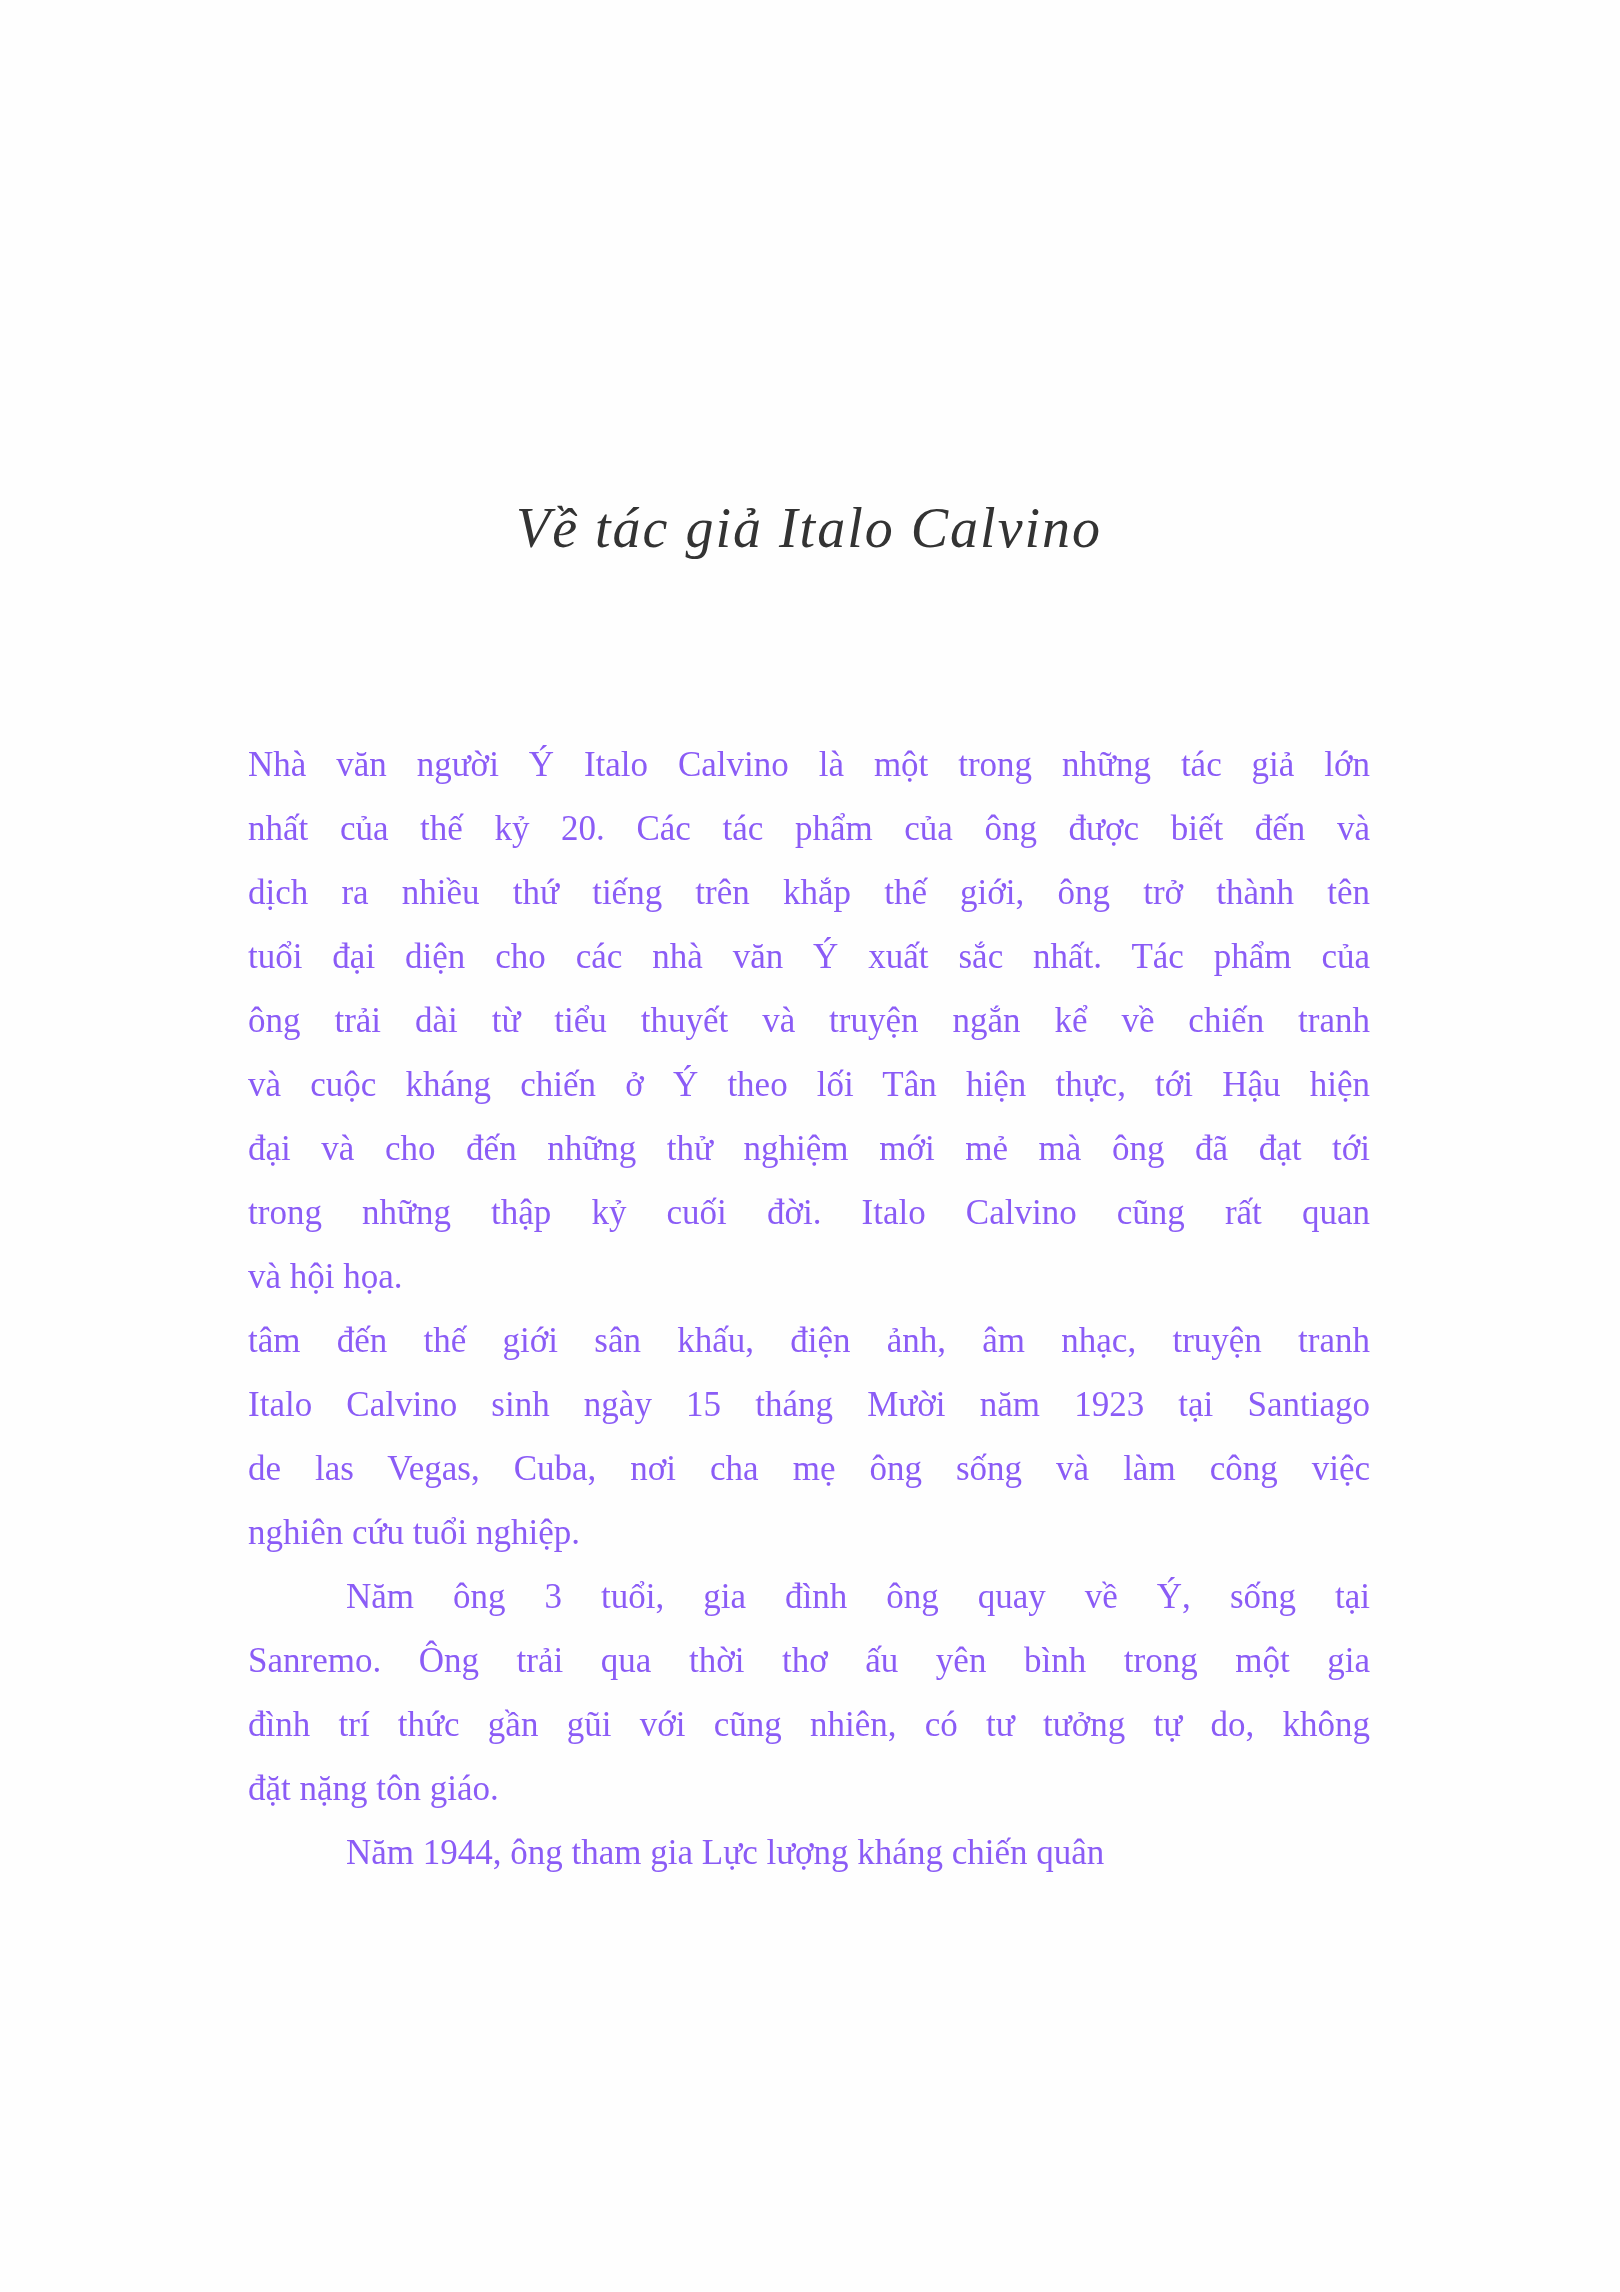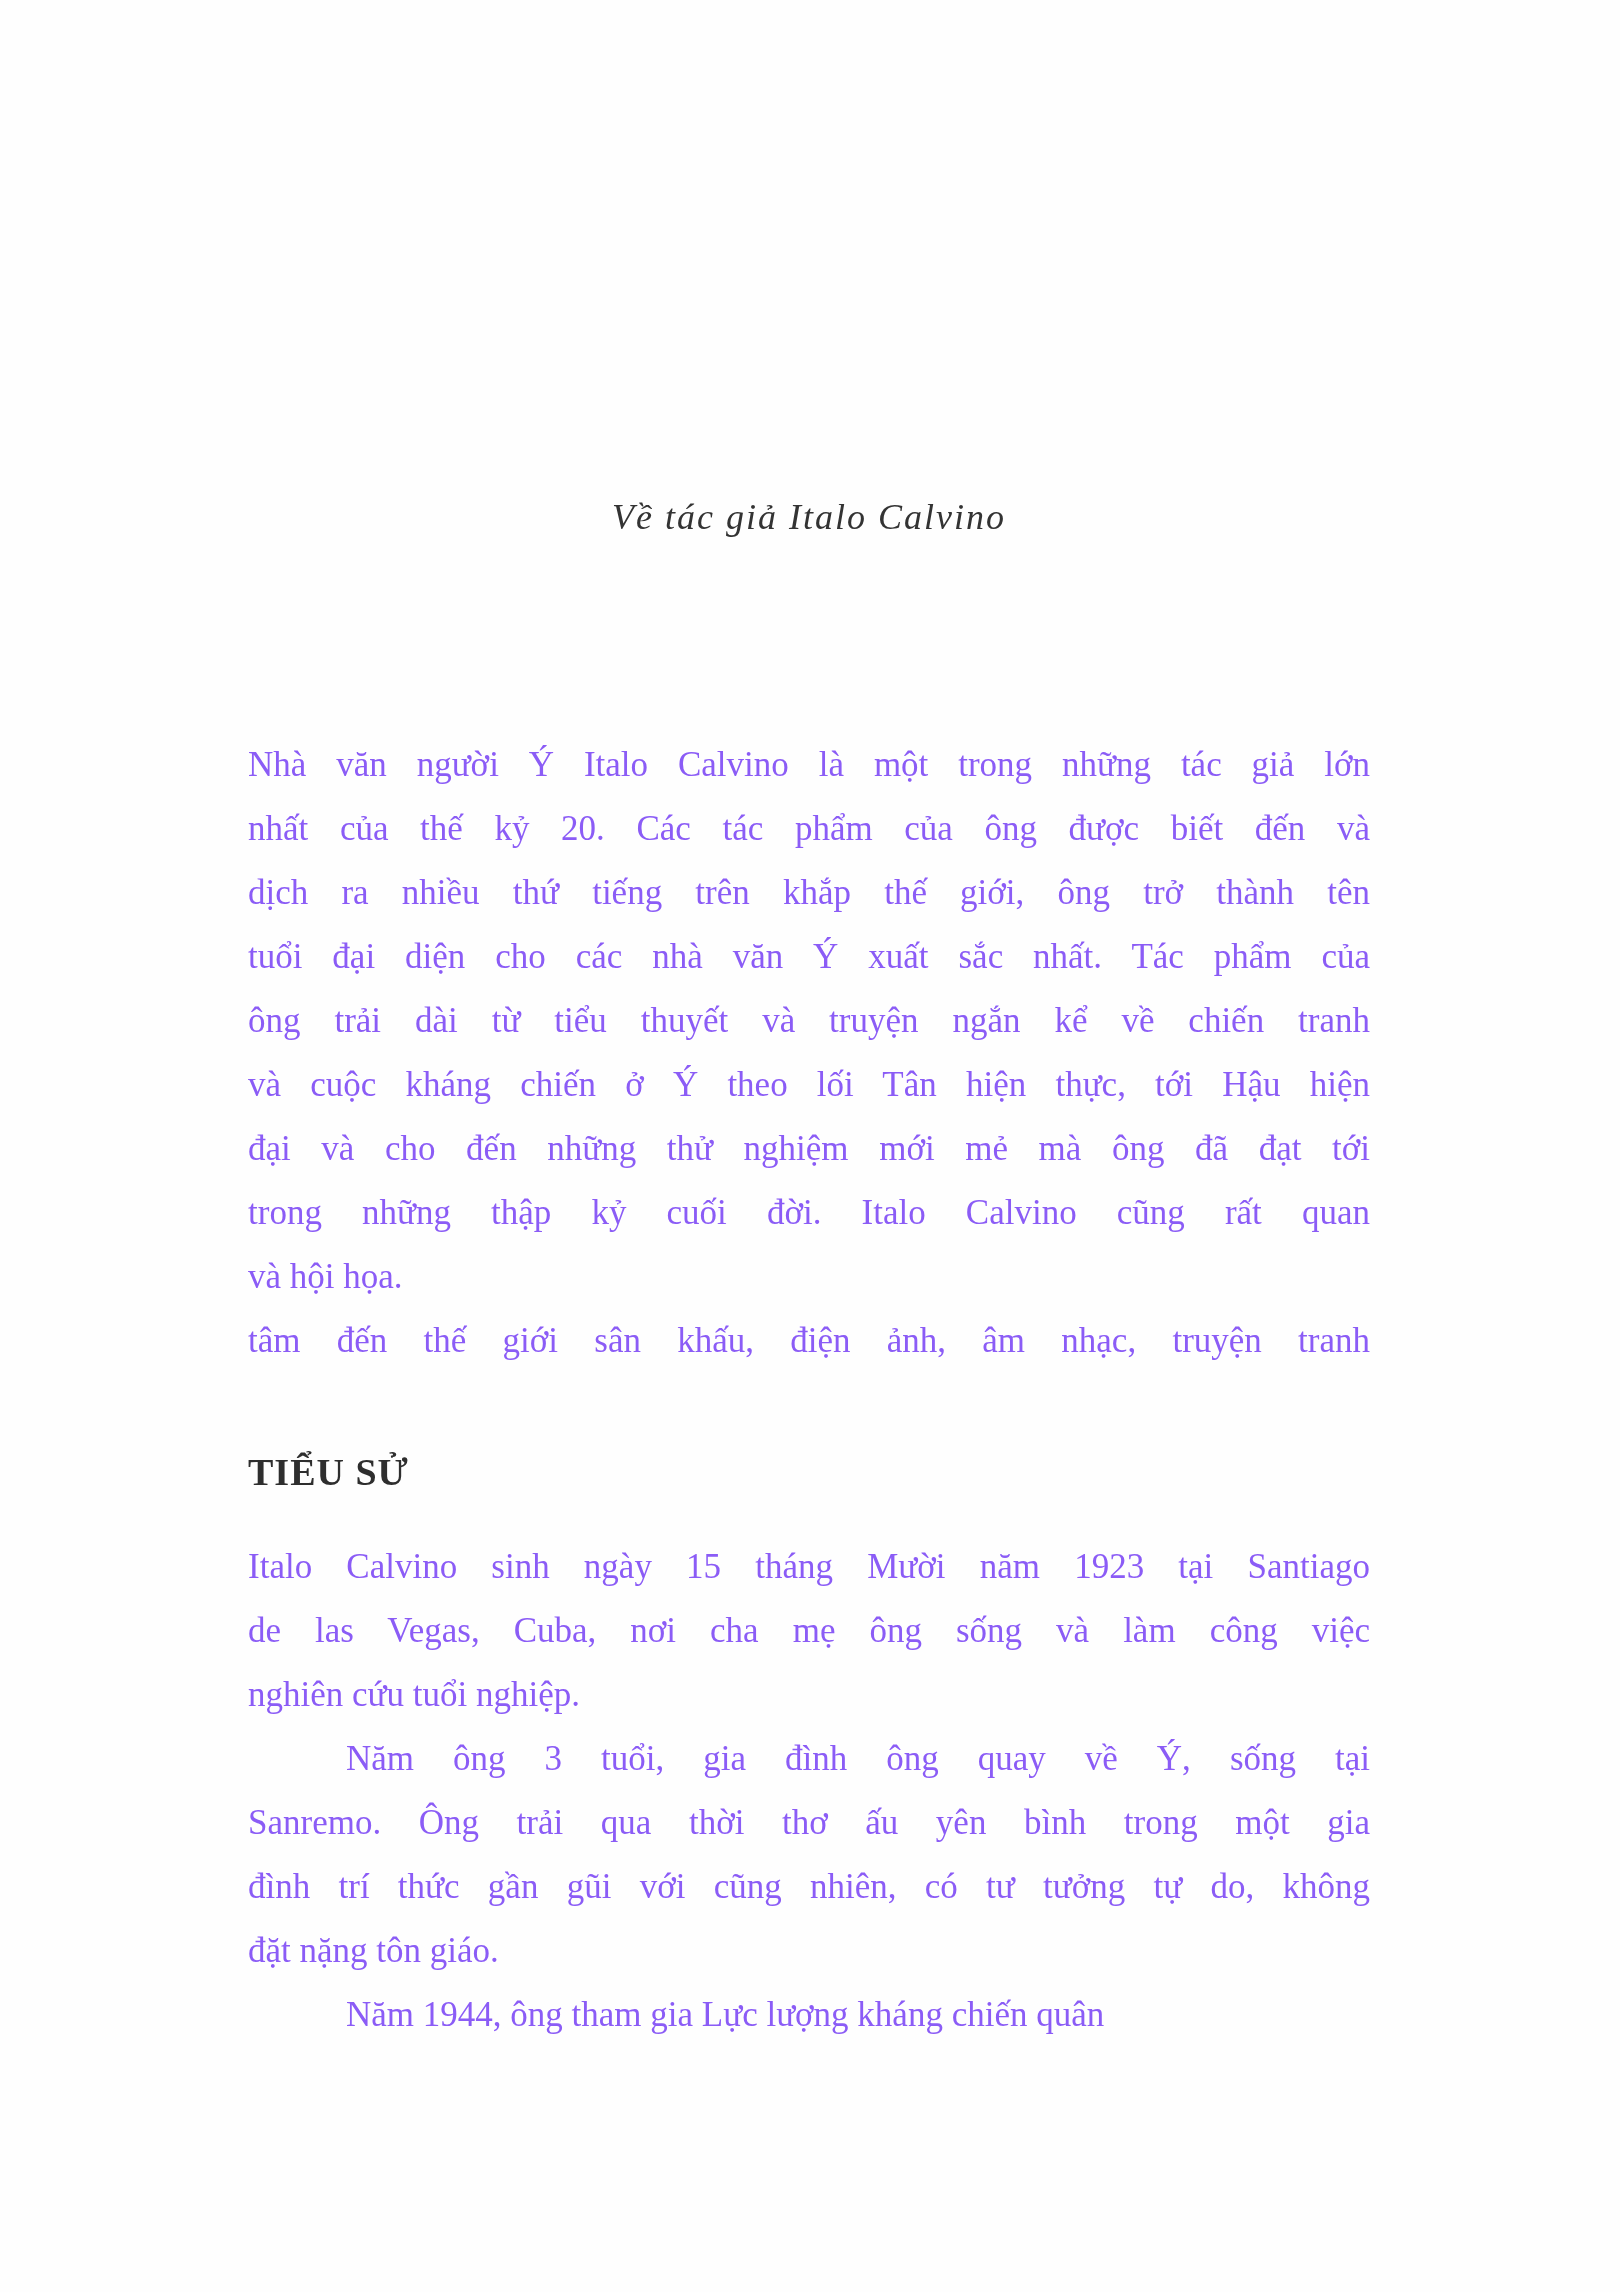--- a/index.html
+++ b/index.html
@@ -10,21 +10,21 @@
     background:#fefefe;
     overflow:hidden;
     font-family:"Liberation Serif","DejaVu Serif",serif;
     color:#2b2b2b;
   }
   .page-title{
     position:absolute;
     top:496px;left:248px;width:1122px;
     text-align:center;
     font-style:italic;
-    font-size:36px;
+    font-size:56px;
     letter-spacing:2px;
     color:#333;
   }
   .text-column{
     position:absolute;
     top:733px;left:248px;width:1122px;
   }
   .paragraph{margin:0;padding:0;}
   .line{
     font-size:35px;
@@ -67,21 +67,20 @@
           <div class="line">tuổi đại diện cho các nhà văn Ý xuất sắc nhất. Tác phẩm của</div>
           <div class="line">ông trải dài từ tiểu thuyết và truyện ngắn kể về chiến tranh</div>
           <div class="line">và cuộc kháng chiến ở Ý theo lối Tân hiện thực, tới Hậu hiện</div>
           <div class="line">đại và cho đến những thử nghiệm mới mẻ mà ông đã đạt tới</div>
           <div class="line">trong những thập kỷ cuối đời. Italo Calvino cũng rất quan</div>
           <div class="line last">và hội họa.</div>
           <div class="line">tâm đến thế giới sân khấu, điện ảnh, âm nhạc, truyện tranh</div>
         </div>
       </div>
 
-    <div class="section-heading">TIỂU SỬ</div>
 
     <div>
         <div class="paragraph">
           <div class="line">Italo Calvino sinh ngày 15 tháng Mười năm 1923 tại Santiago</div>
           <div class="line">de las Vegas, Cuba, nơi cha mẹ ông sống và làm công việc</div>
           <div class="line last">nghiên cứu tuổi nghiệp.</div>
         </div>
         <div class="paragraph">
           <div class="line indent">Năm ông 3 tuổi, gia đình ông quay về Ý, sống tại</div>
           <div class="line">Sanremo. Ông trải qua thời thơ ấu yên bình trong một gia</div>

